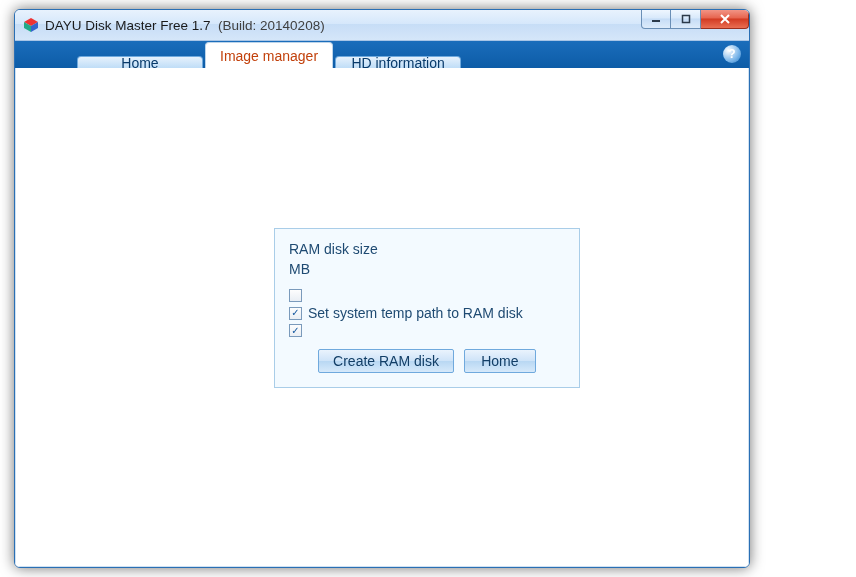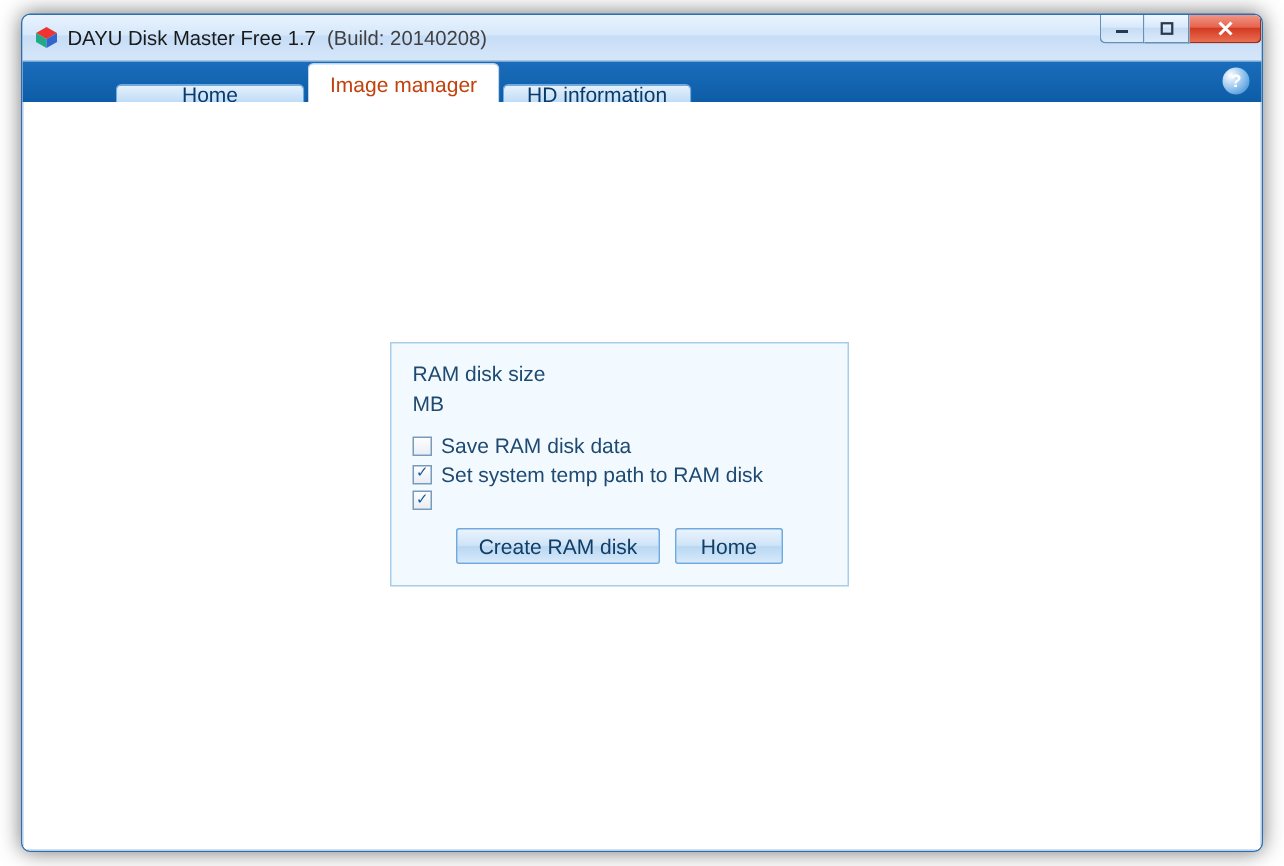--- a/index.html
+++ b/index.html
@@ -7,21 +7,21 @@
     font-family: "Segoe UI", Tahoma, Arial, sans-serif;
     font-size: 14px;
     background: #fff;
     width: 856px;
     height: 577px;
     overflow: hidden;
   }
   .window {
     position: absolute;
     left: 14px; top: 9px;
-    width: 828px; height: 559px;
+    width: 736px; height: 559px;
     border: 1px solid #2a6fb4;
     border-radius: 6px;
     box-shadow: 0 0 14px rgba(0,0,0,0.55);
     background: #fff;
     display: flex;
     flex-direction: column;
     overflow: hidden;
   }
   .titlebar {
     height: 31px;
@@ -111,21 +111,21 @@
   }
   .content {
     flex: 1;
     border: 1px solid #cfe1f2;
     border-top: none;
     background: #ffffff;
     position: relative;
   }
   .panel {
     position: absolute;
-    left: 244px; top: 160px;
+    left: 258px; top: 160px;
     width: 306px;
     border: 1px solid #a9cde8;
     background: #f3faff;
     padding: 12px 14px 14px 14px;
   }
   .panel-label {
     color: #1e4a72;
     font-size: 14px;
     margin-bottom: 4px;
   }
@@ -223,21 +223,20 @@
 
   <div class="content">
     <div class="panel">
       <div class="panel-label">RAM disk size</div>
       <div class="row-size">
         <span class="unit">MB</span>
       </div>
 
       <div class="check-row">
         <span class="chk"></span>
-        <span>Save RAM disk data</span>
       </div>
       <div class="check-row">
         <span class="chk checked"></span>
         <span>Set system temp path to RAM disk</span>
       </div>
       <div class="check-row">
         <span class="chk checked"></span>
       </div>
 
       <div class="button-row">

